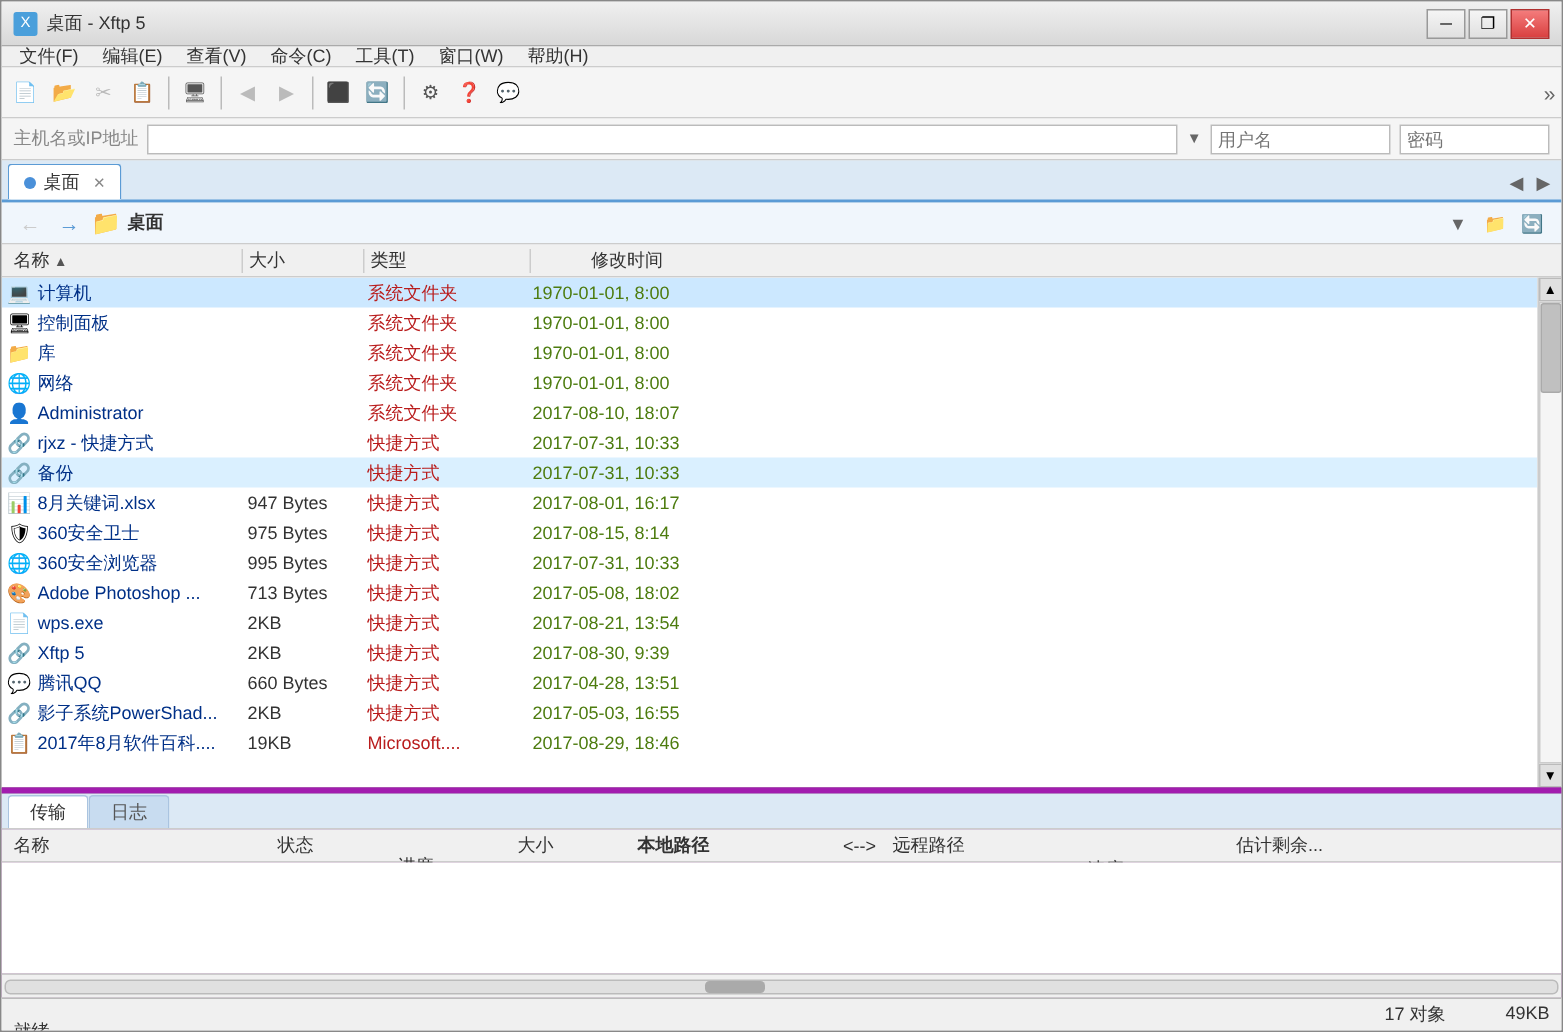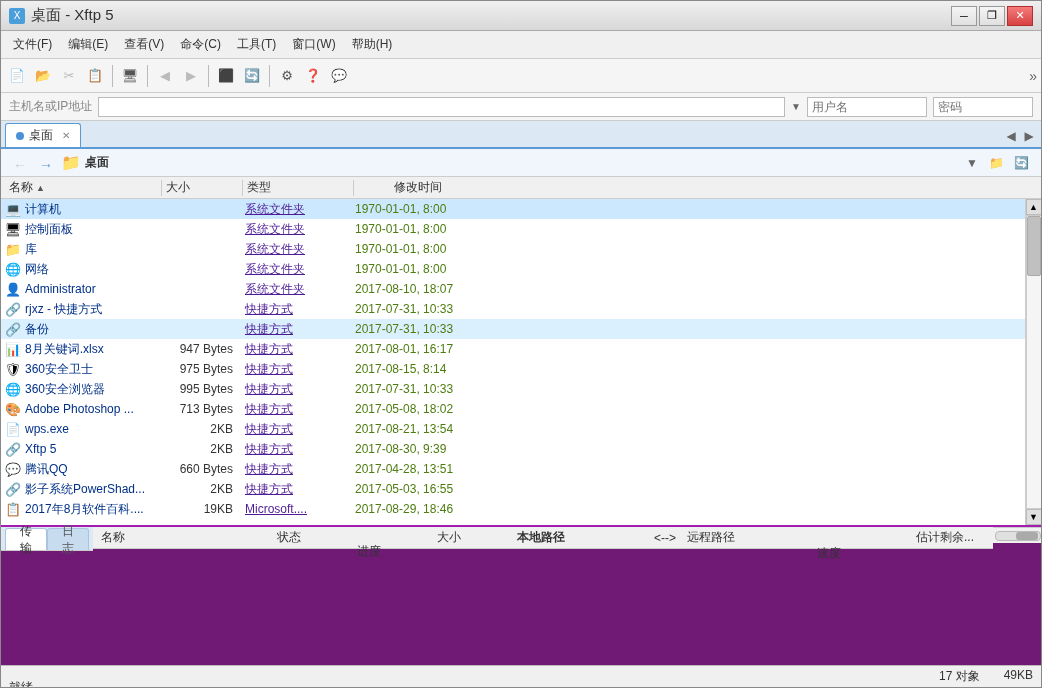--- a/index.html
+++ b/index.html
@@ -33,21 +33,21 @@
       height: 16px;
       background: #4a9fdb;
       border-radius: 2px;
       font-size: 10px;
       color: white;
       display: flex;
       align-items: center;
       justify-content: center;
     }
     .title-text {
-      font-size: 15px;
+      font-size: 12px;
       color: #333;
     }
     .title-bar-buttons {
       display: flex;
       gap: 2px;
     }
     .tb-btn {
       width: 26px;
       height: 20px;
       border: 1px solid #999;
@@ -56,21 +56,21 @@
       display: flex;
       align-items: center;
       justify-content: center;
       font-size: 11px;
     }
     .tb-btn.close { background: linear-gradient(to bottom, #f47c7c, #d94040); color: white; border-color: #b03030; }
 
     
     .menu-bar {
       background: #f0f0f0;
-      height: 28px;
+      height: 14px;
       display: flex;
       align-items: center;
       padding: 0 4px;
       border-bottom: 1px solid #ccc;
     }
     .menu-item {
       padding: 2px 8px;
       cursor: pointer;
       font-size: 12px;
       color: #333;
@@ -300,32 +300,32 @@
     .file-row.highlighted { background: #daf0ff; }
     .file-cell-name {
       width: 160px;
       padding-left: 4px;
       display: flex;
       align-items: center;
       gap: 4px;
       overflow: hidden;
       white-space: nowrap;
     }
-    .file-cell-size { width: 80px; padding-left: 4px; color: #333; text-align: right; padding-right: 8px; }
-    .file-cell-type { width: 110px; padding-left: 4px; color: #4c1d95; text-decoration: underline; }
+    .file-cell-size { width: 80px; padding-left: 4px; color: #333; text-align: left; padding-right: 8px; }
+    .file-cell-type { width: 110px; padding-left: 4px; color: #b91c1c; }
     .file-cell-modified { width: 140px; padding-left: 4px; color: #4d7c0f; }
     .file-name-text { overflow: hidden; text-overflow: ellipsis; white-space: nowrap; font-size: 12px; color: #003087; }
     .file-icon { width: 16px; height: 16px; flex-shrink: 0; display: flex; align-items: center; justify-content: center; font-size: 13px; }
 
     
     .bottom-panel {
       height: 140px;
-      border-top: 2px solid #a21caf;
-      display: flex;
-      flex-direction: row;
+      border-top: 4px solid #a21caf;
+      display: flex;
+      flex-direction: column;
       background: #701a75;
     }
     .bottom-tabs {
       height: 24px;
       background: #dce9f5;
       display: flex;
       align-items: flex-end;
       padding: 0 4px;
       border-bottom: 1px solid #ccc;
     }
@@ -369,21 +369,21 @@
       border-top: 1px solid #bbb;
       display: flex;
       align-items: center;
       padding: 0 8px;
       font-size: 12px;
       color: #333;
     }
     .status-left { flex: 1; margin-top: 22px; }
     .status-right {
       display: flex;
-      gap: 24px;
+      gap: 40px;
     }
 
     
     .h-scroll-area {
       height: 16px;
       background: #f0f0f0;
       border-top: 1px solid #ccc;
       display: flex;
       align-items: center;
       padding: 0 2px;

